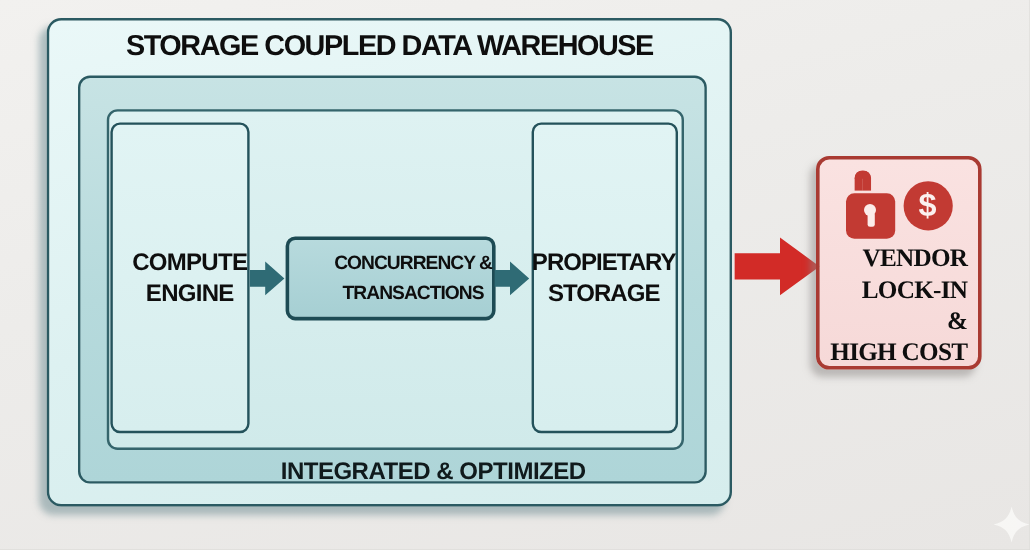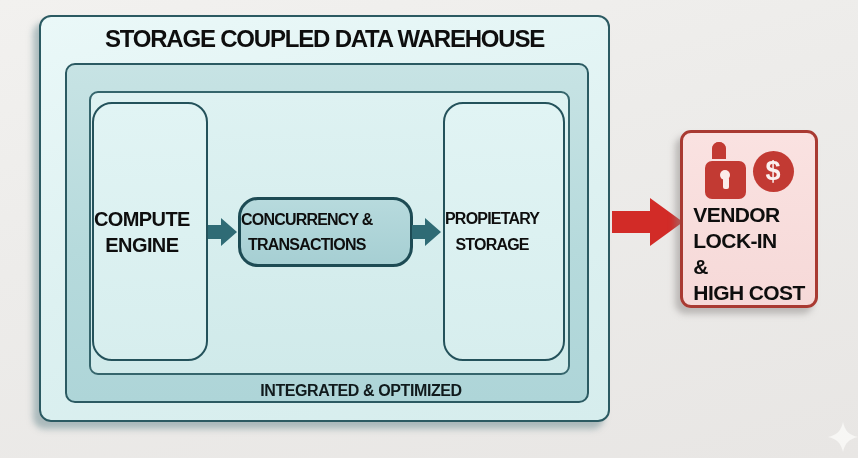--- a/index.html
+++ b/index.html
@@ -31,40 +31,40 @@
     left: 65px; top: 63px; width: 524px; height: 340px;
     border: 2px solid #2b5a62; border-radius: 10px;
     background: linear-gradient(180deg, #c7e3e4 0%, #b6dadc 55%, #aed5d8 100%);
   }
   .inner-box {
     left: 89px; top: 91px; width: 481px; height: 284px;
     border: 2px solid #35656c; border-radius: 9px;
     background: linear-gradient(180deg, #def2f2 0%, #d0eaea 100%);
   }
   .node {
-    border: 2px solid #24525b; border-radius: 20px;
+    border: 2px solid #24525b; border-radius: 8px;
     background: linear-gradient(180deg, #e1f4f4 0%, #d7eeee 100%);
-    display: flex; align-items: center; justify-content: flex-start;
+    display: flex; align-items: center; justify-content: flex-end;
     text-align: center; font-weight: bold;
     white-space: pre-line;
   }
   .node-compute  { left: 92px;  top: 102px; width: 116px; height: 259px;
                    font-size: 20px; line-height: 26px; letter-spacing: -0.6px; }
   .node-storage  { left: 443px; top: 102px; width: 122px; height: 259px;
-                   font-size: 16px; line-height: 26px; letter-spacing: -0.8px; }
+                   font-size: 20px; line-height: 26px; letter-spacing: -0.8px; }
   .node-concurrency {
     left: 238px; top: 197px; width: 175px; height: 70px;
     border: 3px solid #1d4b54;
     background: linear-gradient(180deg, #b7dadd 0%, #a6cfd3 100%);
     font-size: 16px; line-height: 25px; letter-spacing: -0.8px;
   }
   .footer-label {
     left: 65px; top: 382px; width: 592px;
     text-align: center;
-    font-size: 16px; font-weight: bold; letter-spacing: -0.4px;
+    font-size: 20px; font-weight: bold; letter-spacing: -0.4px;
     color: #101a1c;
   }
 
   
   .outcome-card {
     left: 680px; top: 130px; width: 138px; height: 178px;
     border: 3px solid #a93a32; border-radius: 11px;
     background: linear-gradient(180deg, #fae2e1 0%, #f6d9d8 100%);
     box-shadow: -5px 6px 6px rgba(141, 138, 136, 0.5);
     display: flex; flex-direction: column; align-items: center;
@@ -91,23 +91,23 @@
     background: #fcecea; border-radius: 2px;
   }
   .dollar-icon {
     margin-top: 9px; width: 41px; height: 41px; border-radius: 50%;
     background: #c23a33;
     display: flex; align-items: center; justify-content: center;
   }
   .dollar-glyph { color: #fbf0ef; font-size: 27px; font-weight: bold; line-height: 1; }
 
   .outcome-label {
-    margin-top: 3px; text-align: left;
+    margin-top: 3px; text-align: right;
     font-size: 21px; line-height: 26px; font-weight: bold;
-    letter-spacing: -0.6px; white-space: pre-line;
+    letter-spacing: -0.6px; white-space: pre-line; font-family: Liberation Serif, serif;
   }
 
   .arrow-svg { position: absolute; display: block; }
   .sparkle-svg { position: absolute; left: 828px; top: 422px; opacity: 0.8; }
 </style>
 </head>
 <body>
 
 <div class="canvas">
 

